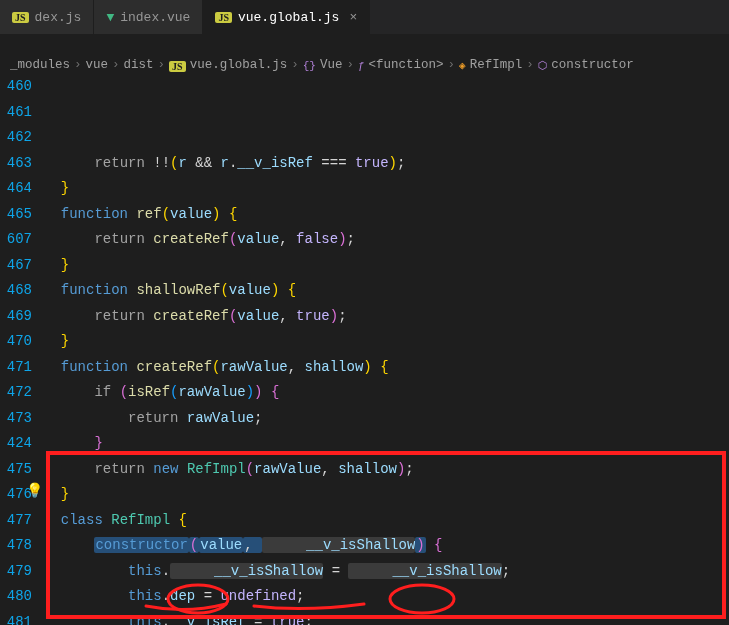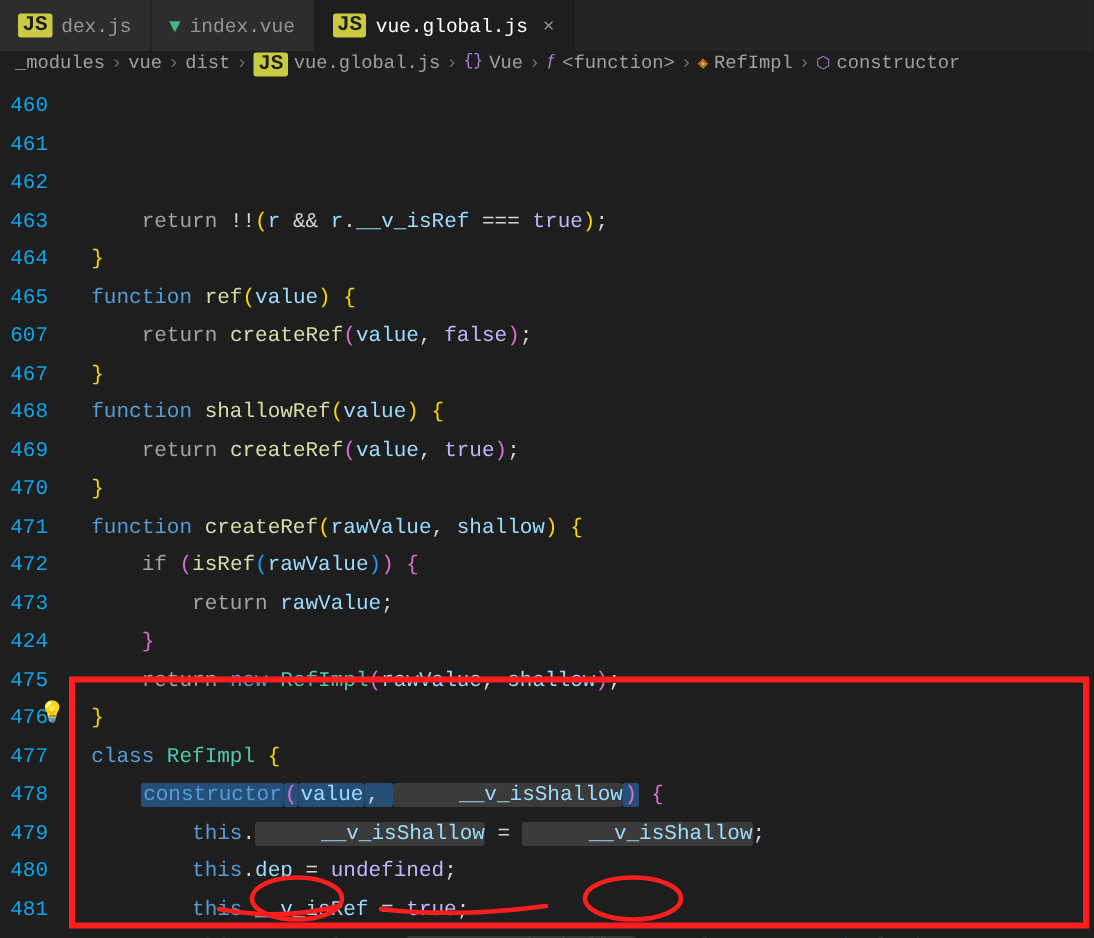--- a/index.html
+++ b/index.html
@@ -26,31 +26,32 @@
     gap: 6px;
     background: #2d2d2d;
     color: #969696;
     cursor: pointer;
     font-size: 13px;
     border-right: 1px solid #1e1e1e;
   }
   .tab.active { background: #1e1e1e; color: #ffffff; }
   .tab .close { color: #969696; font-size: 13px; margin-left: 4px; }
   .vue-icon { color: #41b883; font-weight: bold; }
-  .js-icon { background:#cbcb41; color:#1e1e1e; padding:0 3px; font-size:14px; font-weight:bold; border-radius:2px; }
+  .js-icon { background:#cbcb41; color:#1e1e1e; padding:0 3px; font-size:10px; font-weight:bold; border-radius:2px;font-family:Liberation Serif, serif; }
   .breadcrumbs {
     display: flex;
-    align-items: flex-start;
+    align-items: flex-end;
     height: 22px;
     padding: 0 10px;
     background: #1e1e1e;
     color: #a0a0a0;
     font-size: 12.5px;
     gap: 4px;
     white-space: nowrap;
+    margin-top: 15px;
   }
   .chev { color: #6e6e6e; }
   .bc-icon { font-size: 11px; }
   .sym-purple { color: #b180d7; }
   .sym-orange { color: #ee9d28; }
   .editor {
     display: flex;
     height: calc(100% - 57px);
   }
   .gutter {

